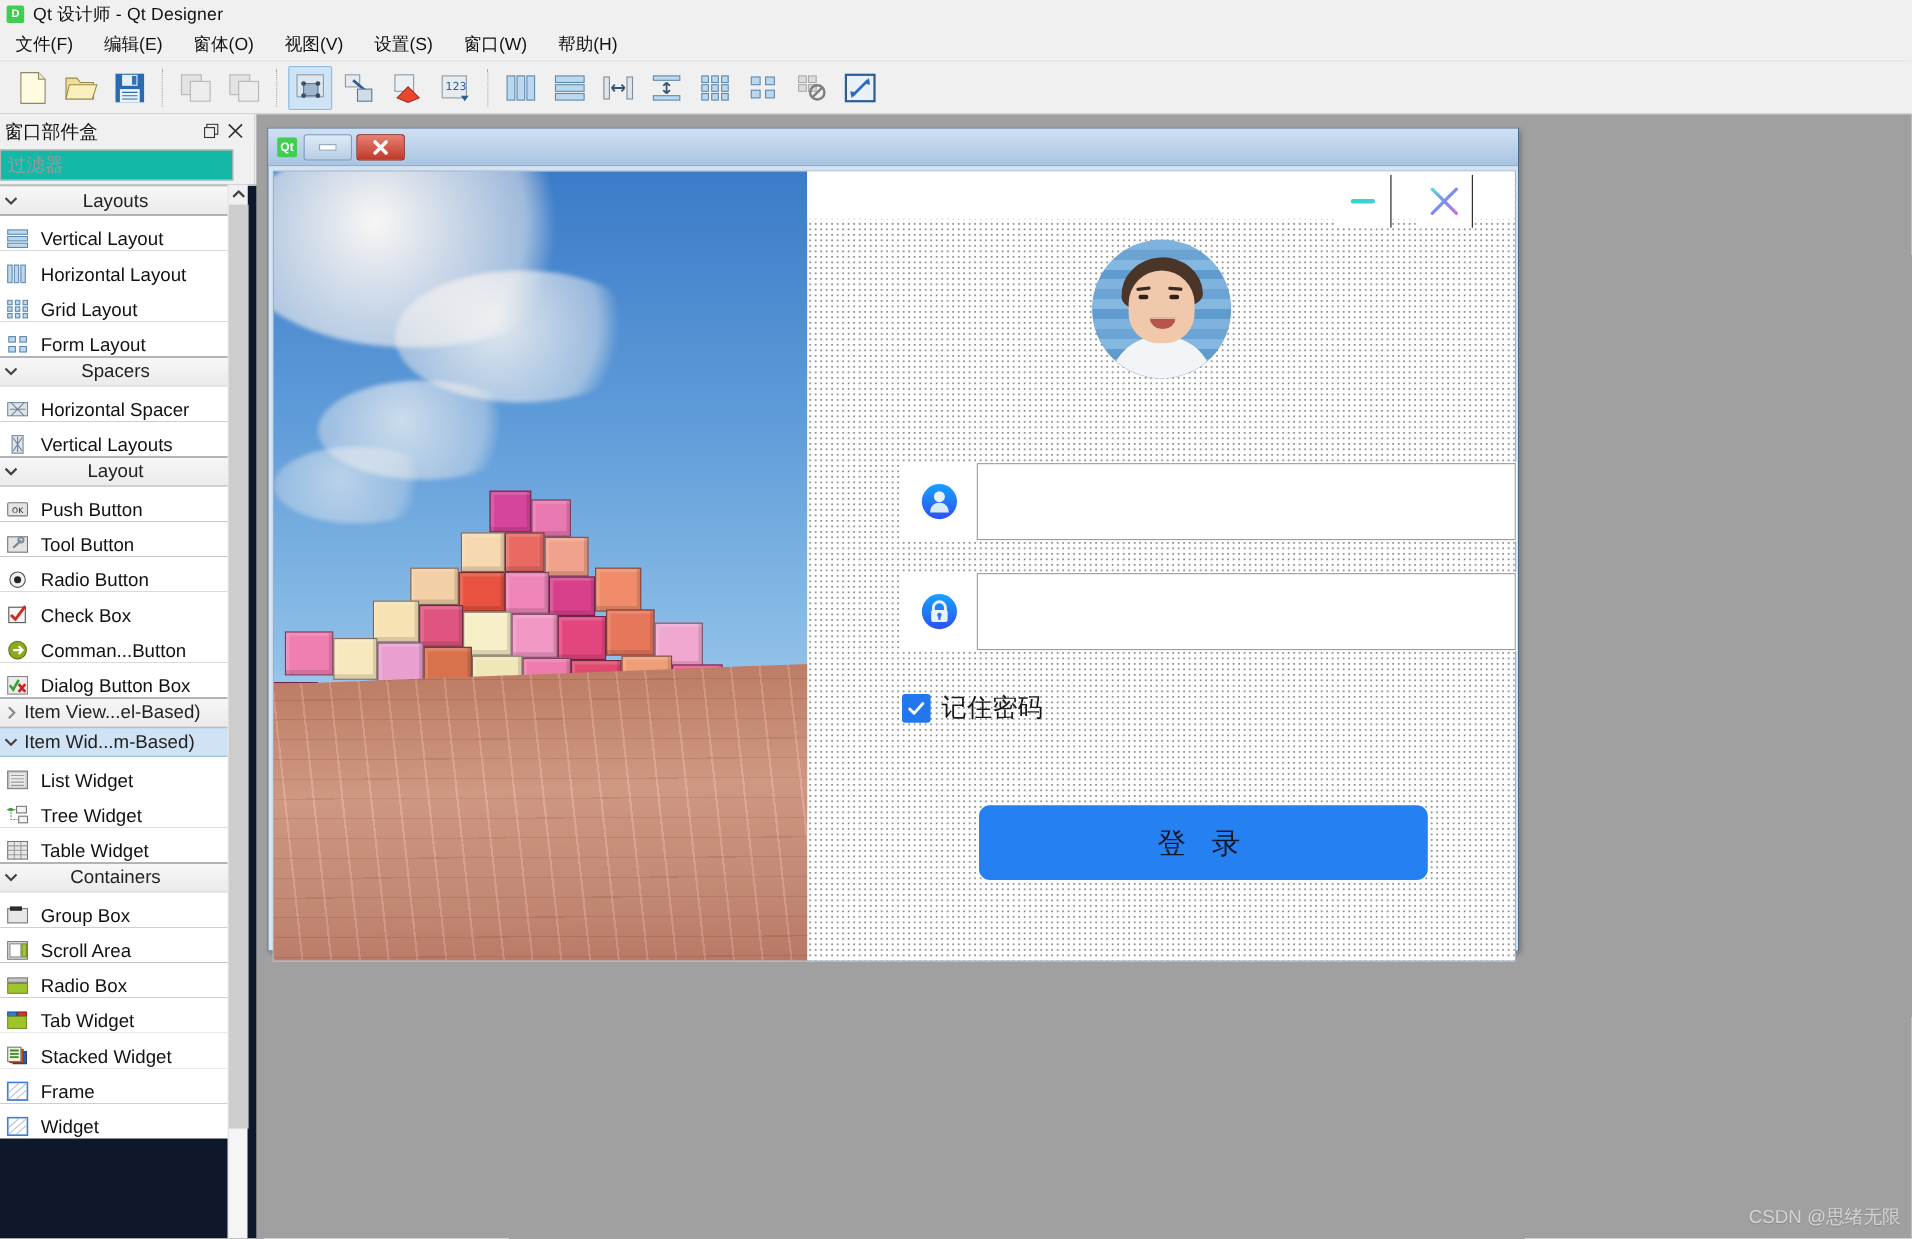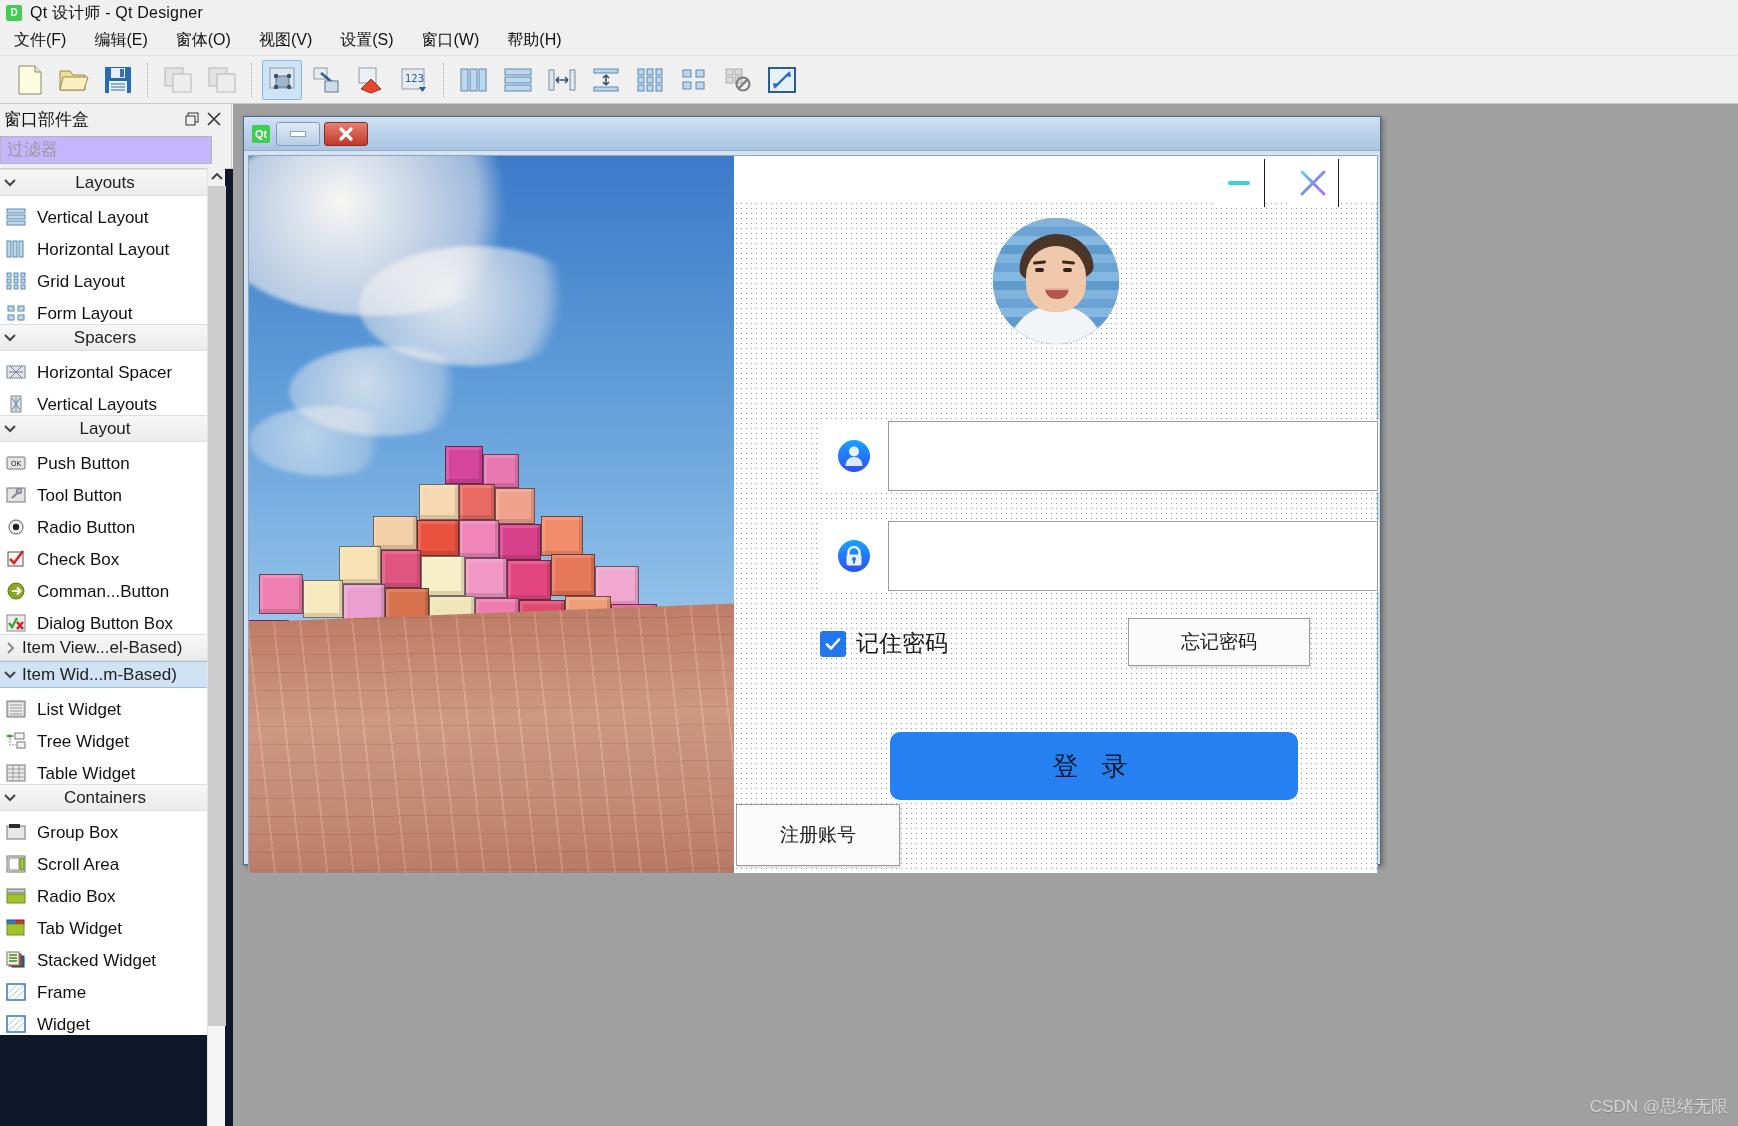--- a/index.html
+++ b/index.html
@@ -79,21 +79,21 @@
     background: #f0f0f0;
   }
   .dock-title { font-size: 17px; color: #111; flex: 1; }
   .dock-btn {
     width: 22px; height: 22px; display:flex; align-items:center; justify-content:center;
     color: #333;
   }
   .dock-btn svg { display:block; }
   .filter-box {
     margin: 2px 6px 2px 0; height: 28px; width: 212px;
-    background: #c4b5fd; border: 1px solid #b5b5b5;
+    background: #14b8a6; border: 1px solid #b5b5b5;
     display:flex; align-items:center; padding-left: 4px;
   }
   .filter-box input {
     border: none; outline: none; width: 100%; font-size: 17px;
     color: #333; font-family: inherit; background: transparent;
   }
   .filter-box input::placeholder { color: #9a9a9a; }
 
   .tree {
     position: absolute; top: 64px; left: 0;
@@ -955,23 +955,21 @@
 
         <div class="remember-wrap">
           <div class="cbx">
             <svg width="18" height="18" viewBox="0 0 18 18">
                 <path d="M3 9.5L7 13.5L15 4.5" fill="none" stroke="#fff" stroke-width="2.6" stroke-linecap="round" stroke-linejoin="round"></path>
               </svg>
           </div>
           <span class="remember-label">记住密码</span>
         </div>
 
-        <div class="forgot-btn">忘记密码</div>
 
         <div class="login-btn">登 录</div>
 
-        <div class="register-btn">注册账号</div>
       </div>
 
     </div>
   </div>
 
 </div>
 
 </body></html>

